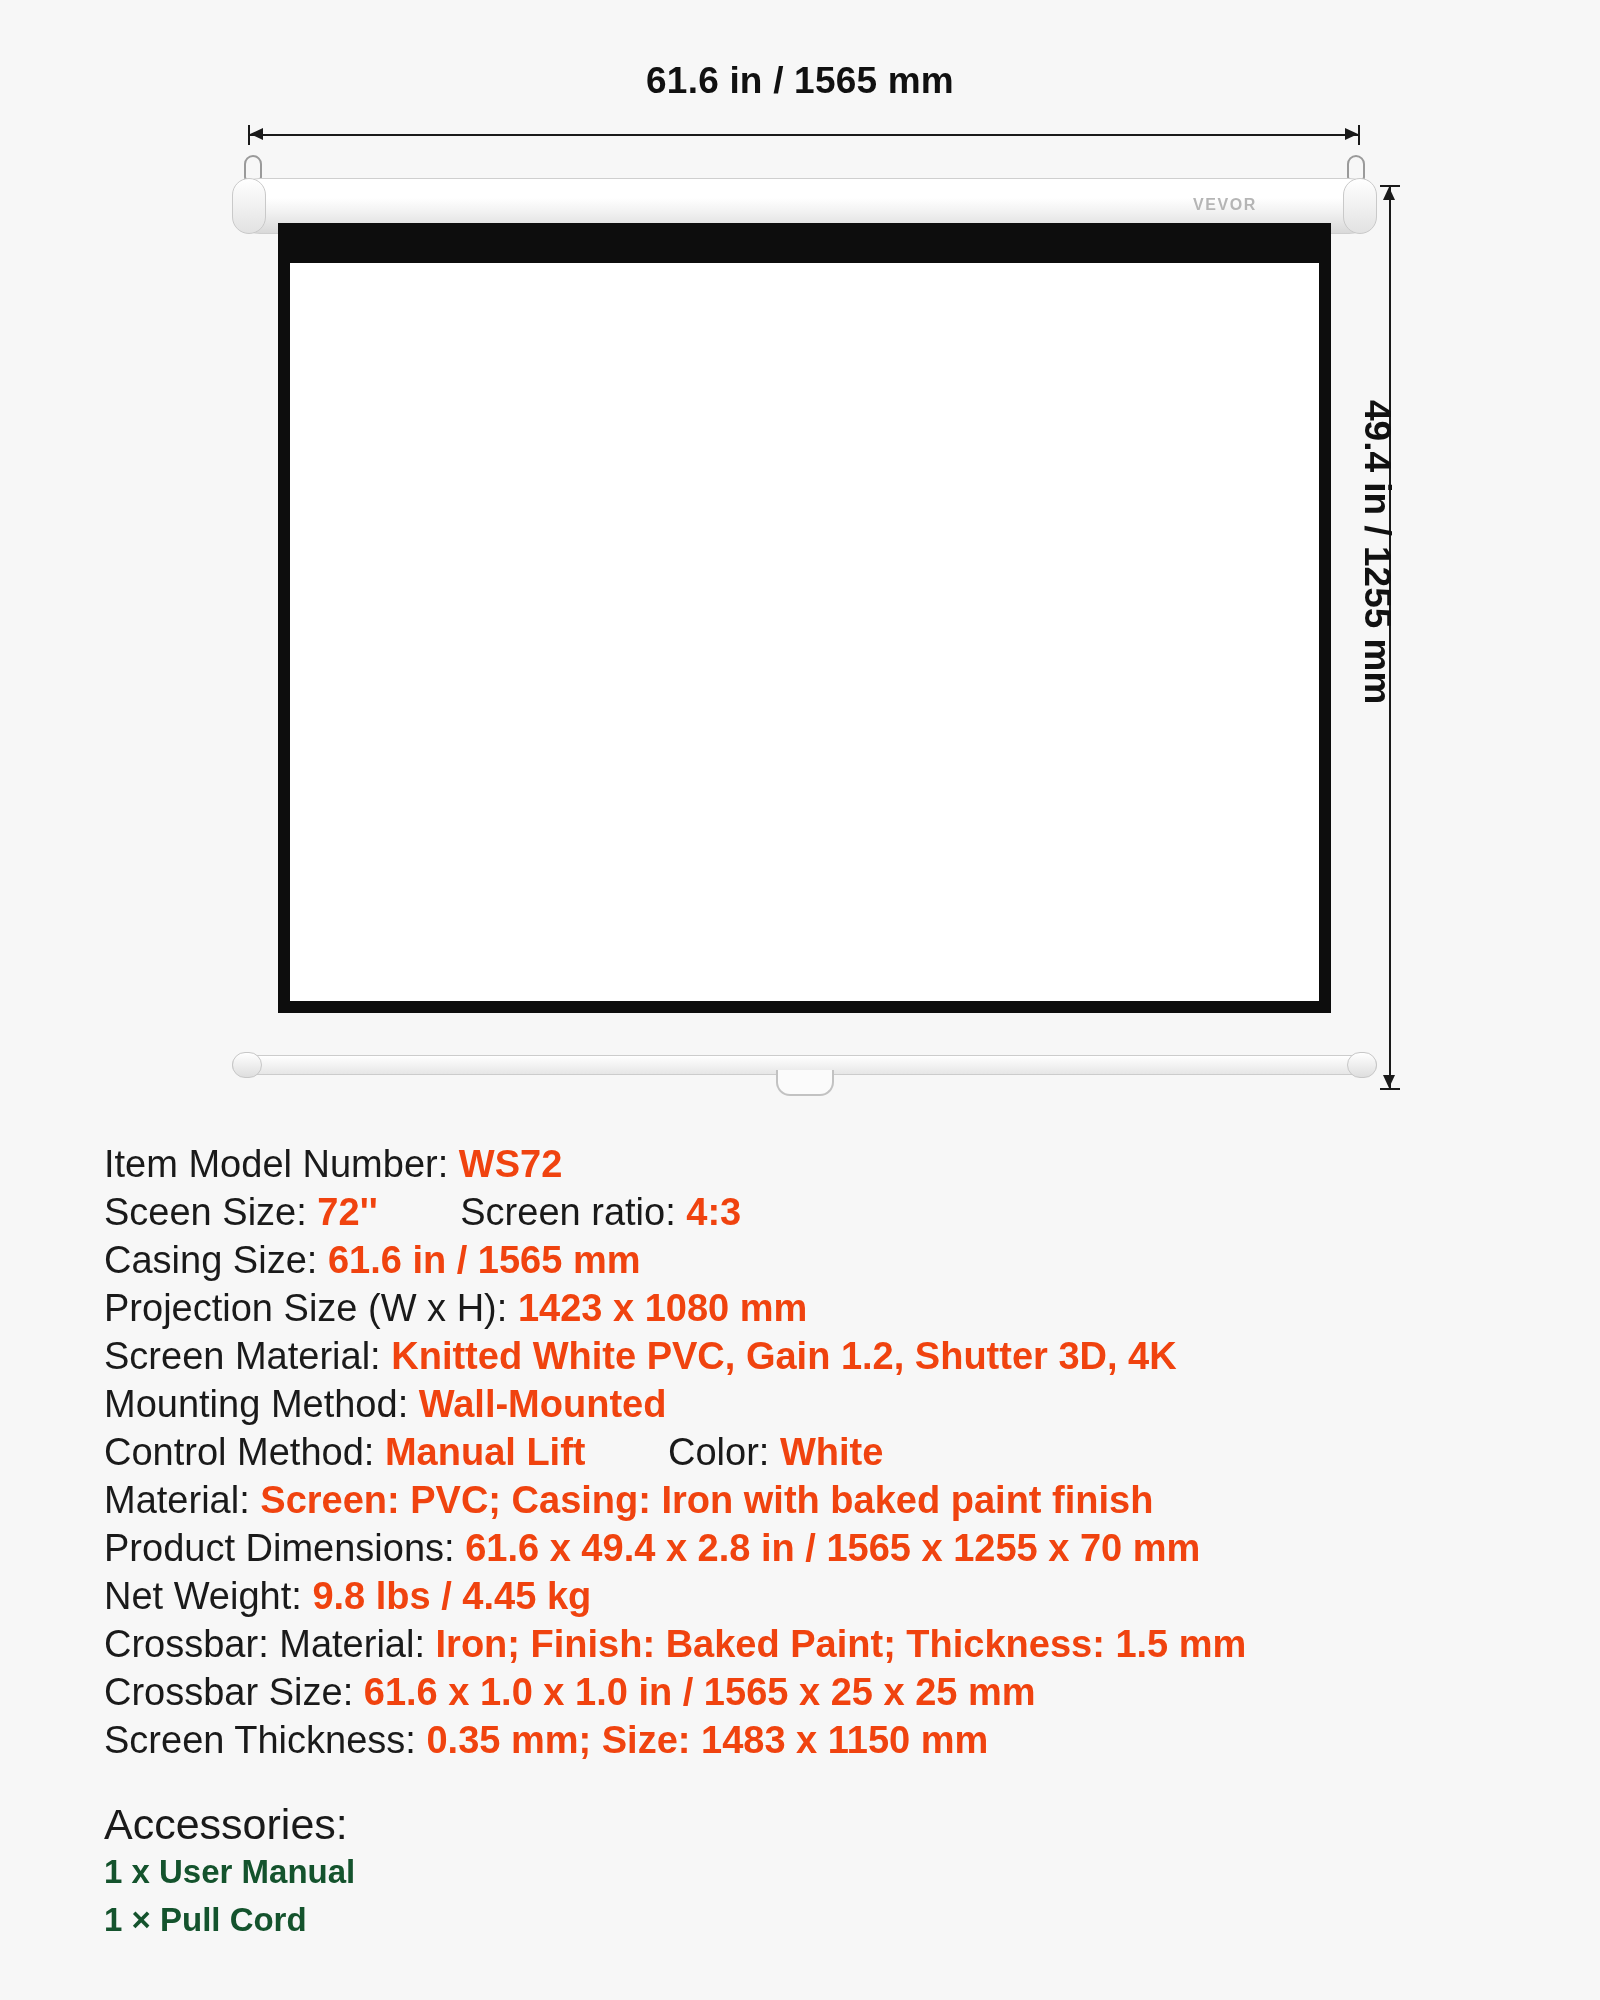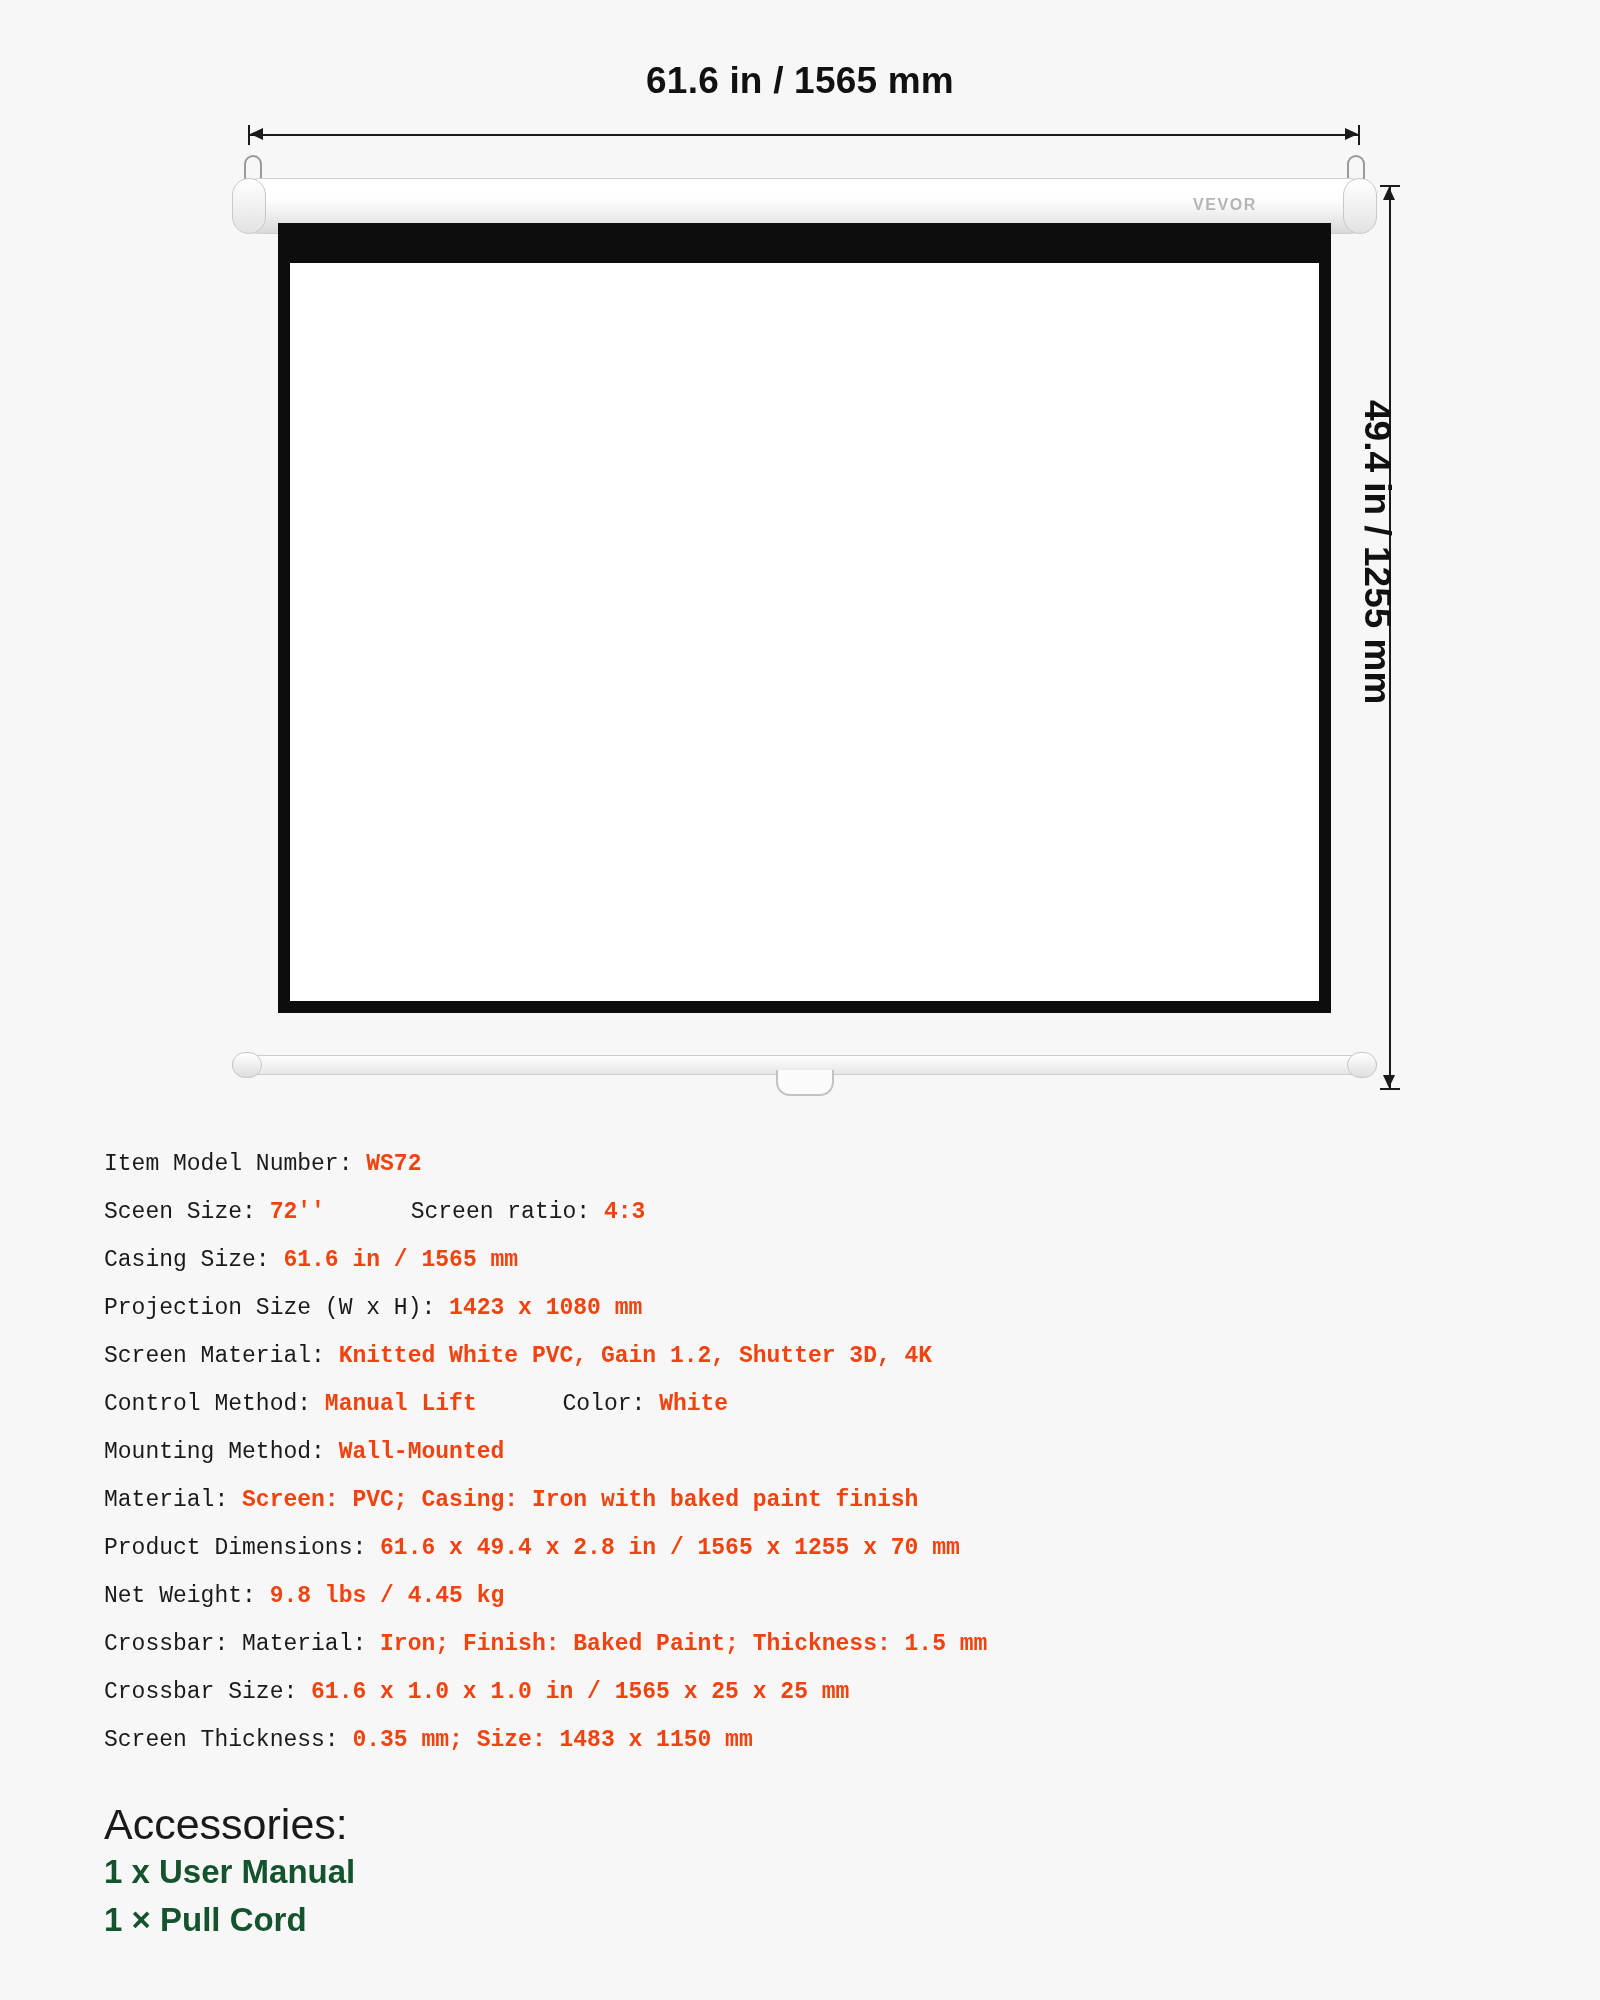--- a/index.html
+++ b/index.html
@@ -236,25 +236,24 @@
   }
 
   
   .specs {
     position: absolute;
     left: 104px;
     top: 1140px;
     width: 1420px;
   }
   .spec-line {
-    font-size: 23px;
+    font-size: 38px;
     line-height: 48px;
     color: #1a1a1a;
     white-space: nowrap;
-    font-family: Liberation Mono, monospace;
   }
   .spec-line .val {
     color: #f0430f;
     font-weight: 700;
   }
   .spec-line .lbl2 {
     margin-left: 72px;
   }
   .accessories {
     position: absolute;
@@ -341,29 +340,29 @@
     <span>Projection Size (W x H):</span>
     <span class="val">1423 x 1080 mm</span>
   </div>
 
   <div class="spec-line">
     <span>Screen Material:</span>
     <span class="val">Knitted White PVC, Gain 1.2, Shutter 3D, 4K</span>
   </div>
 
   <div class="spec-line">
+    <span>Mounting Method:</span>
+    <span class="val">Wall-Mounted</span>
+  </div>
+
+  <div class="spec-line">
     <span>Control Method:</span>
     <span class="val">Manual Lift</span>
     <span class="lbl2">Color:</span>
     <span class="val">White</span>
-  </div>
-
-  <div class="spec-line">
-    <span>Mounting Method:</span>
-    <span class="val">Wall-Mounted</span>
   </div>
 
   <div class="spec-line">
     <span>Material:</span>
     <span class="val">Screen: PVC; Casing: Iron with baked paint finish</span>
   </div>
 
   <div class="spec-line">
     <span>Product Dimensions:</span>
     <span class="val">61.6 x 49.4 x 2.8 in / 1565 x 1255 x 70 mm</span>

